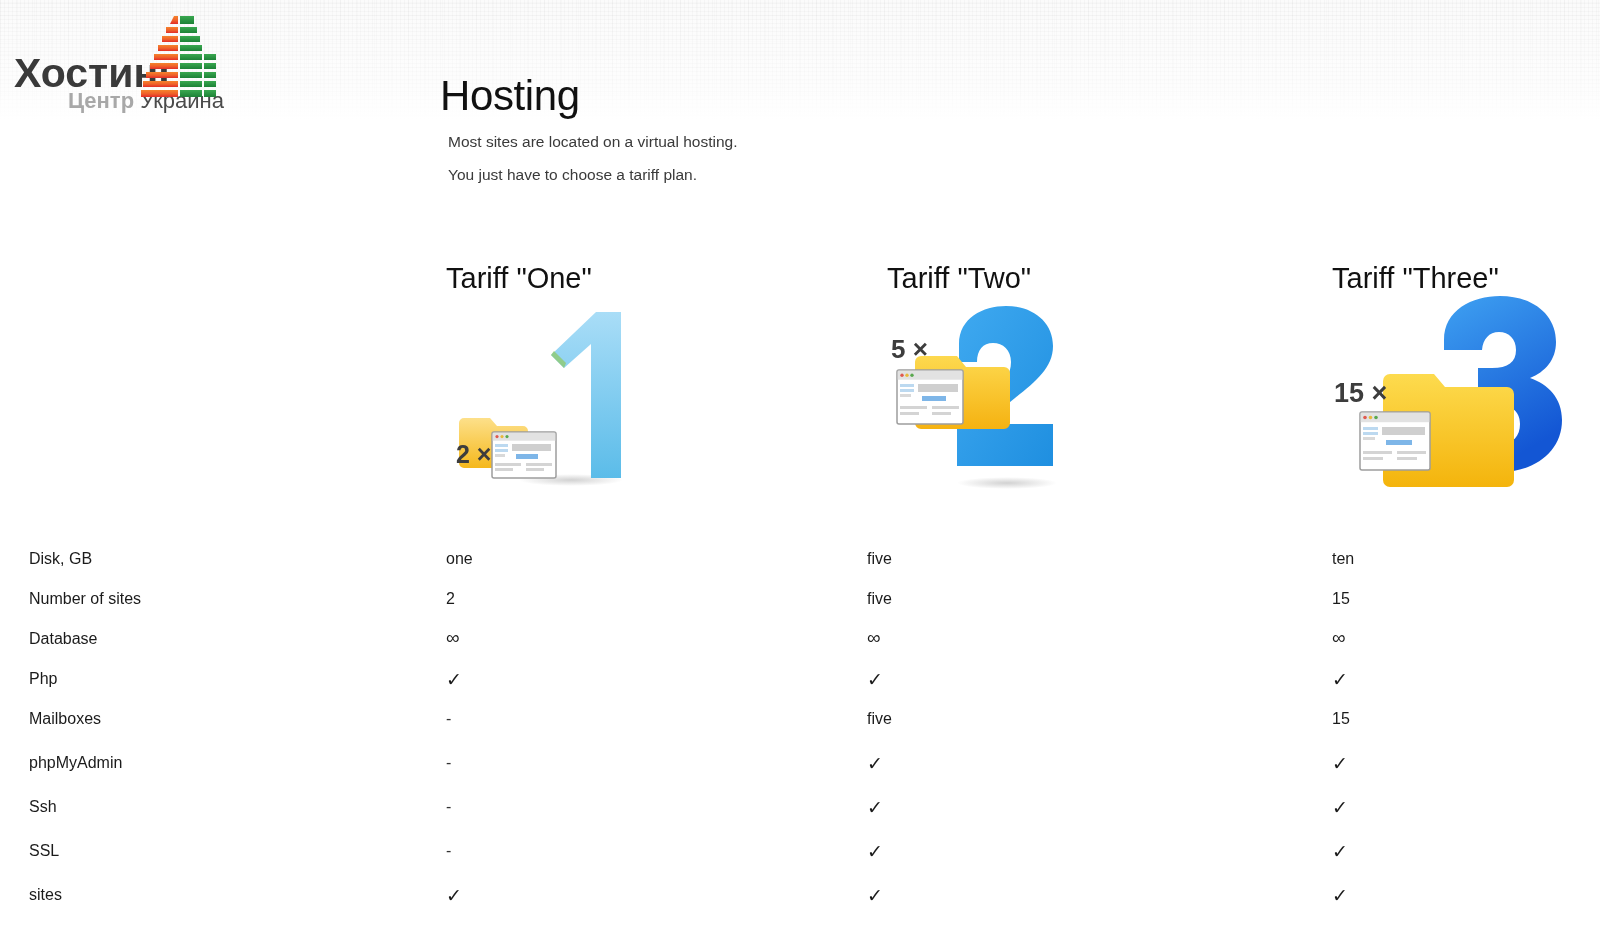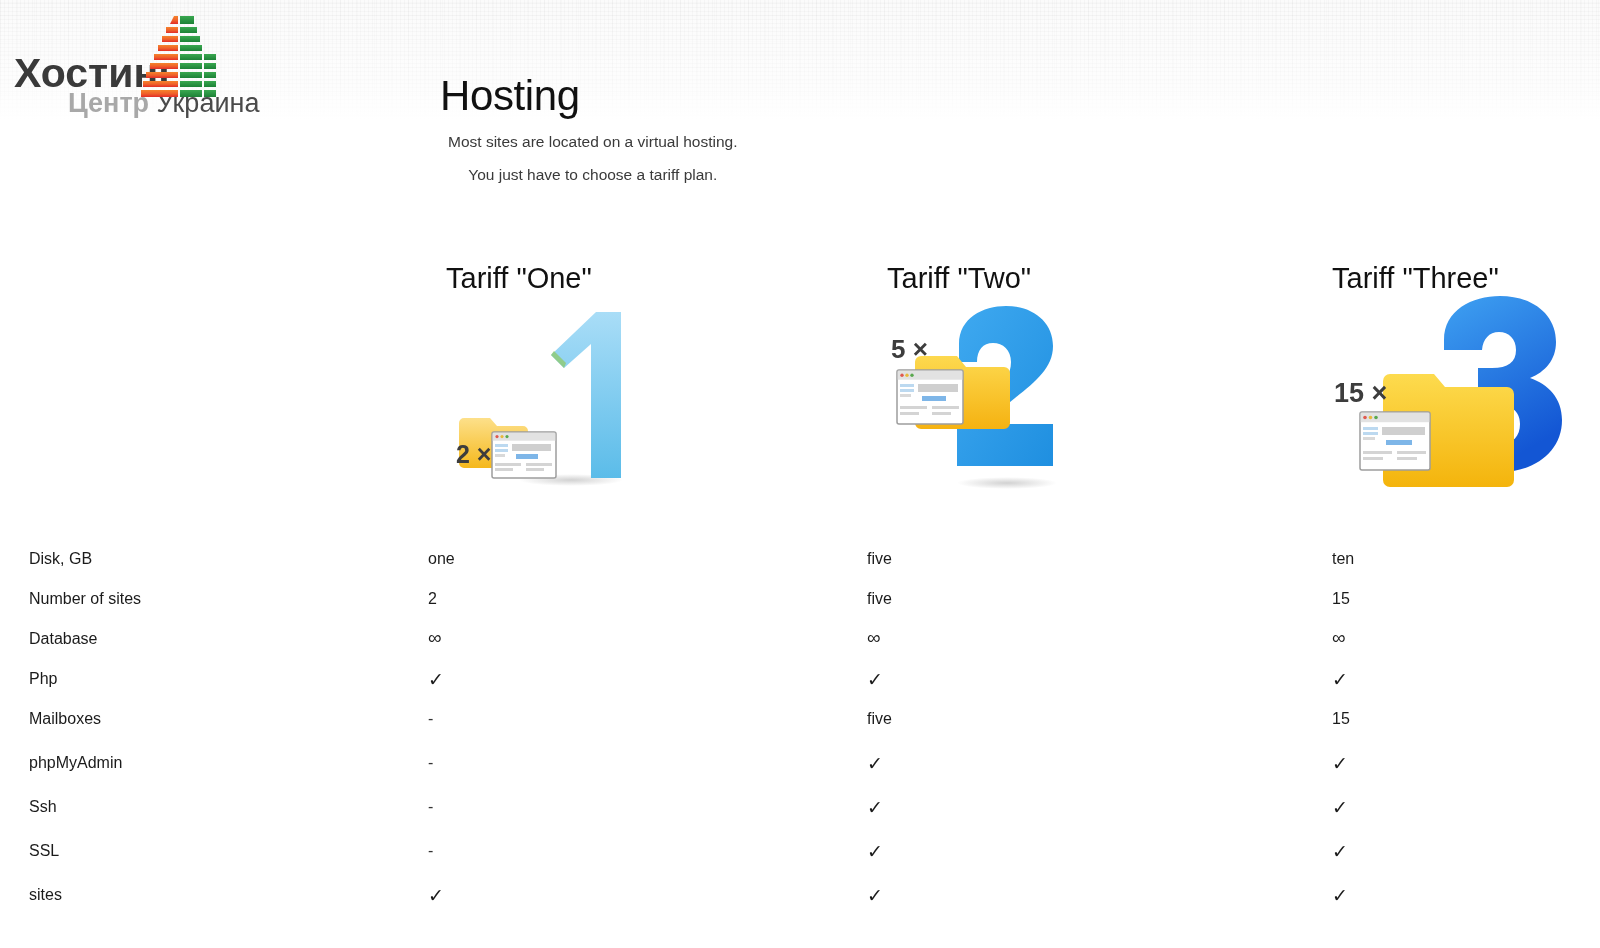--- a/index.html
+++ b/index.html
@@ -46,21 +46,21 @@
     top: 42px;
     font-size: 41px;
     font-weight: bold;
     color: #3a3a3a;
     letter-spacing: 0px;
   }
   .logo-row2 {
     position: absolute;
     left: 54px;
     top: 80px;
-    font-size: 27px;
+    font-size: 22px;
     white-space: nowrap;
   }
   .logo-centr {
     font-weight: bold;
     color: #a8a8a8;
   }
   .logo-ukraina {
     font-weight: normal;
     color: #4a4a4a;
   }
@@ -84,21 +84,20 @@
   }
   .intro {
     position: absolute;
     left: 448px;
     top: 133px;
     font-size: 15.5px;
     color: #3a3a3a;
   }
   .intro p {
     margin: 0 0 15px 0;
-    text-align: center;
   }
 
   
   .tariff-heading {
     position: absolute;
     top: 238px;
     font-size: 29px;
     font-weight: normal;
     color: #111111;
     white-space: nowrap;
@@ -127,21 +126,21 @@
   .spec-row.wide { height: 44px; }
   .cell {
     position: absolute;
     top: 0;
     font-size: 16px;
     color: #1b1b1b;
     white-space: nowrap;
     line-height: 22px;
   }
   .cell.label { left: 29px; }
-  .cell.v1 { left: 428px; }
+  .cell.v1 { left: 446px; }
   .cell.v2 { left: 867px; }
   .cell.v3 { left: 1332px; }
   .cell.mark-inf { font-size: 19px; line-height: 20px; }
   .cell.mark-check { font-size: 19px; line-height: 24px; }
   .cell.mark-dash { font-size: 16px; color: #333333; }
 </style>
 </head>
 <body>
 
 <div class="header-band"></div>

